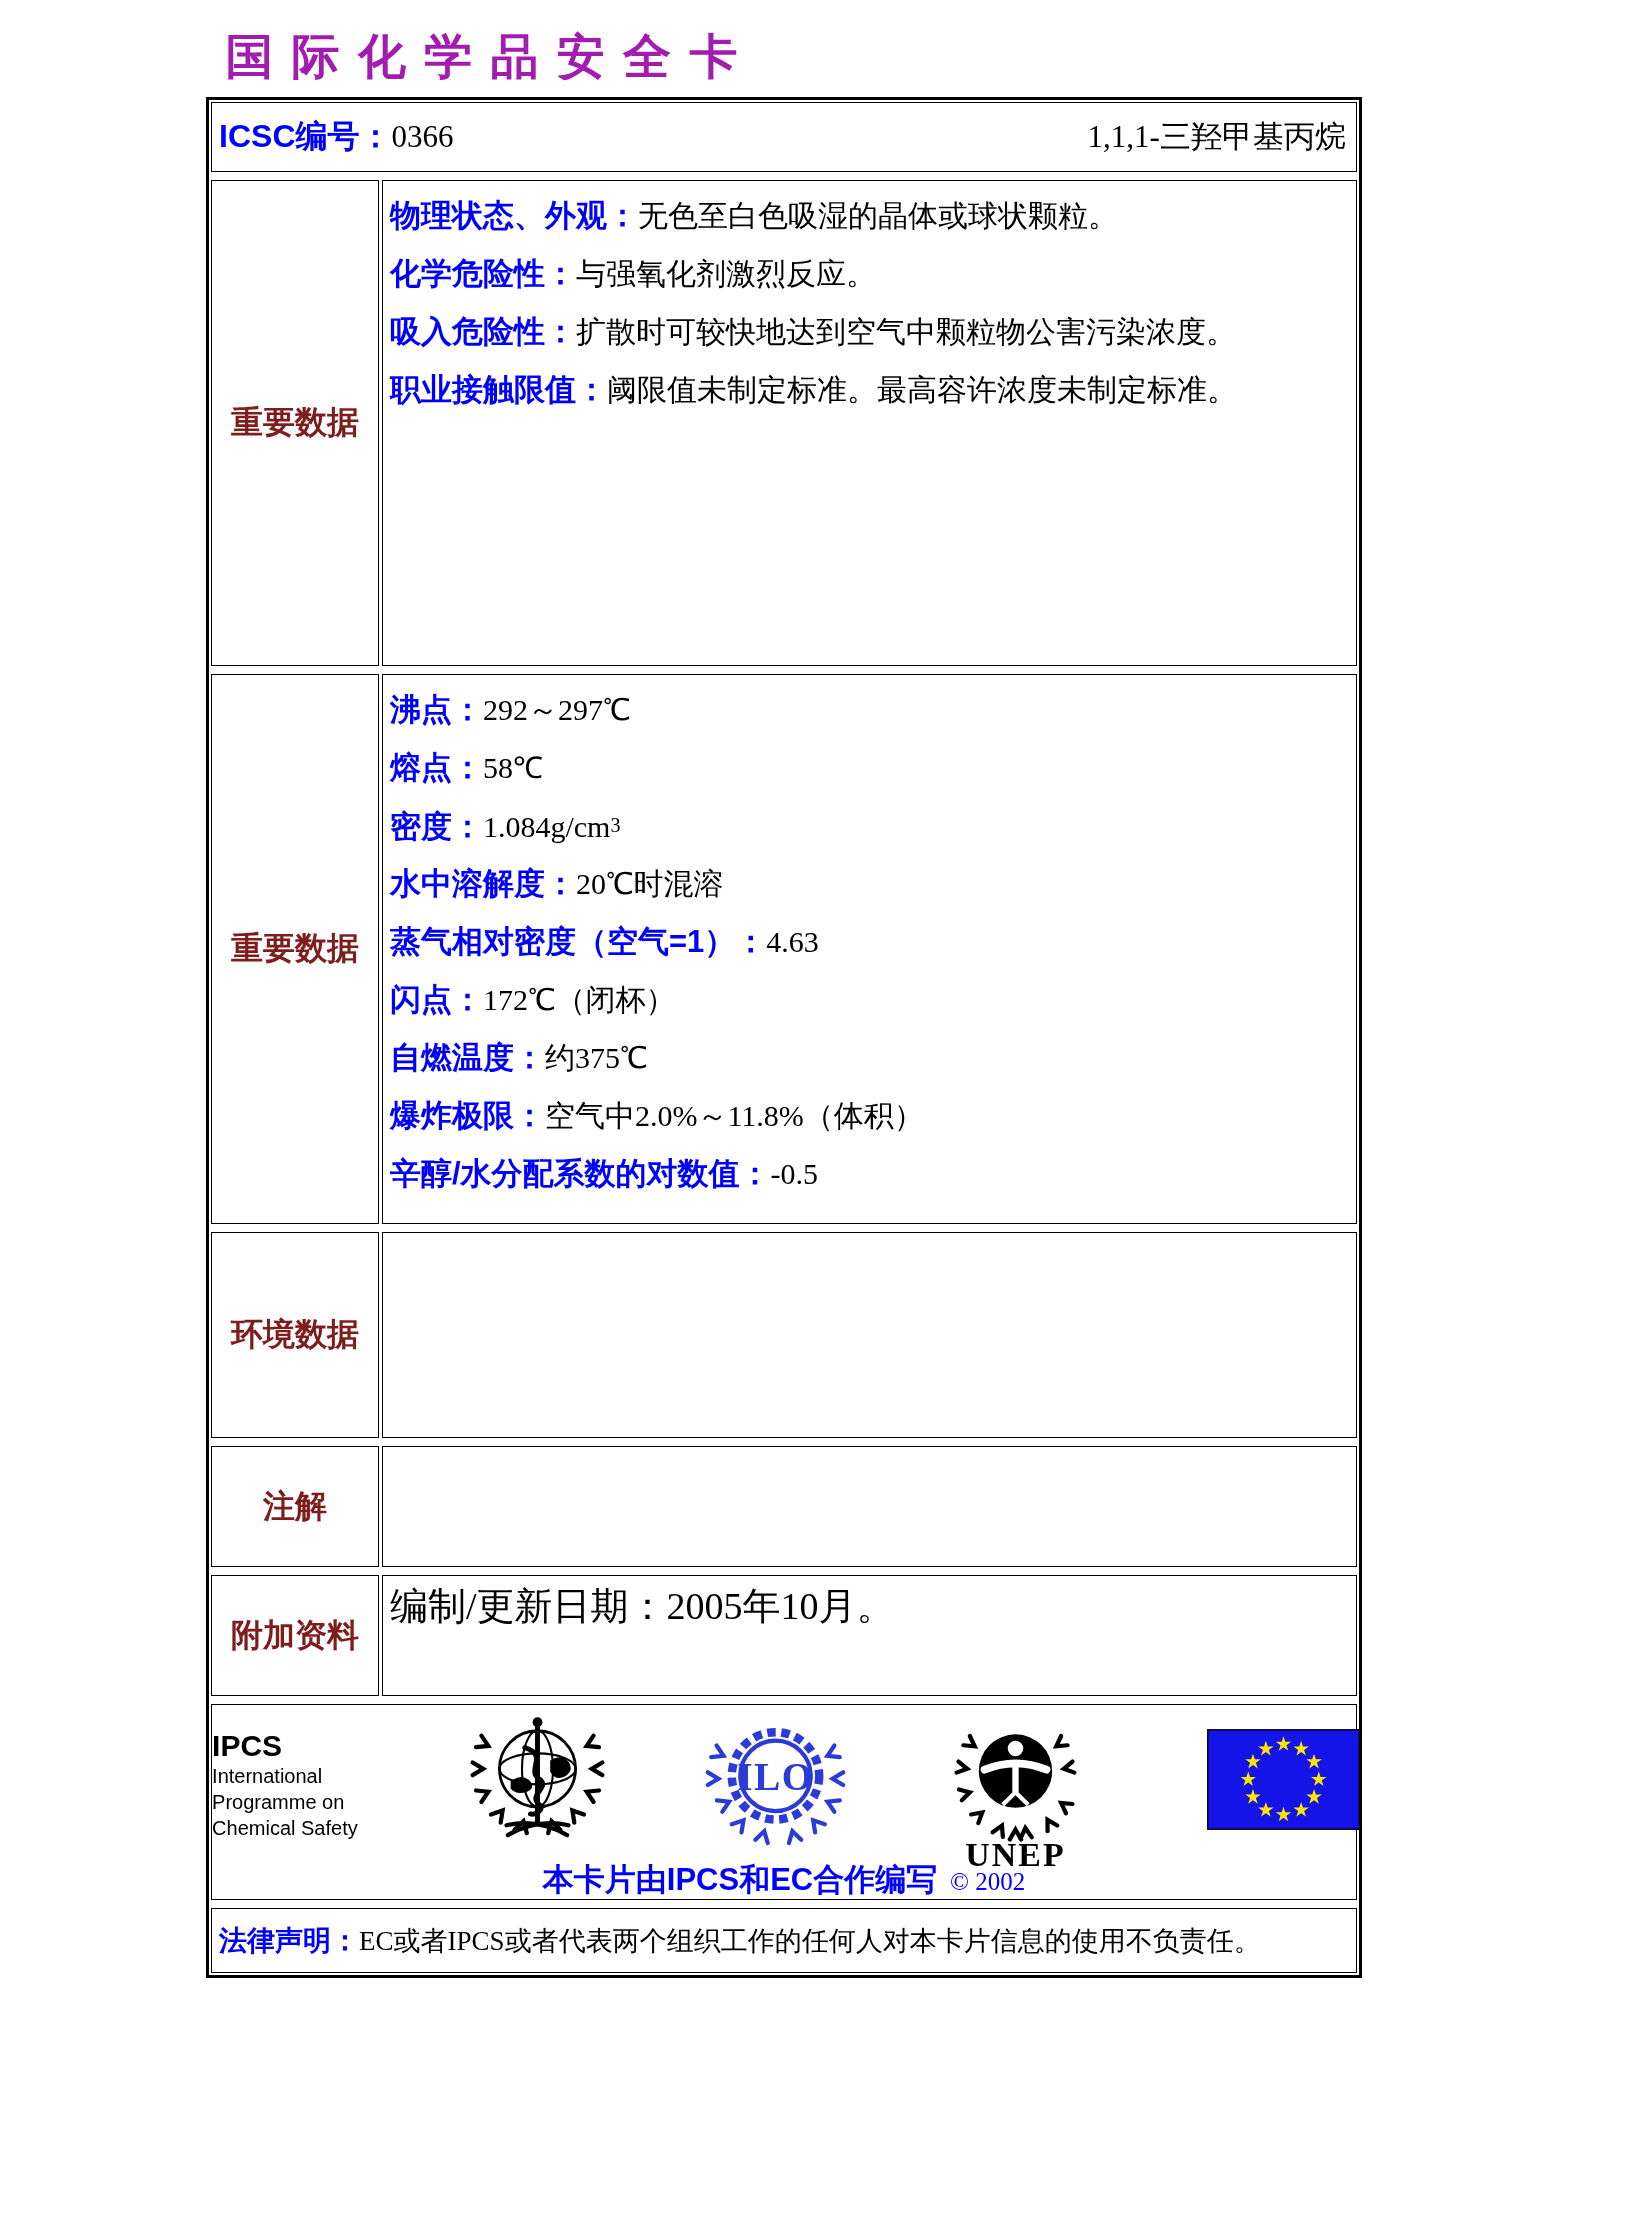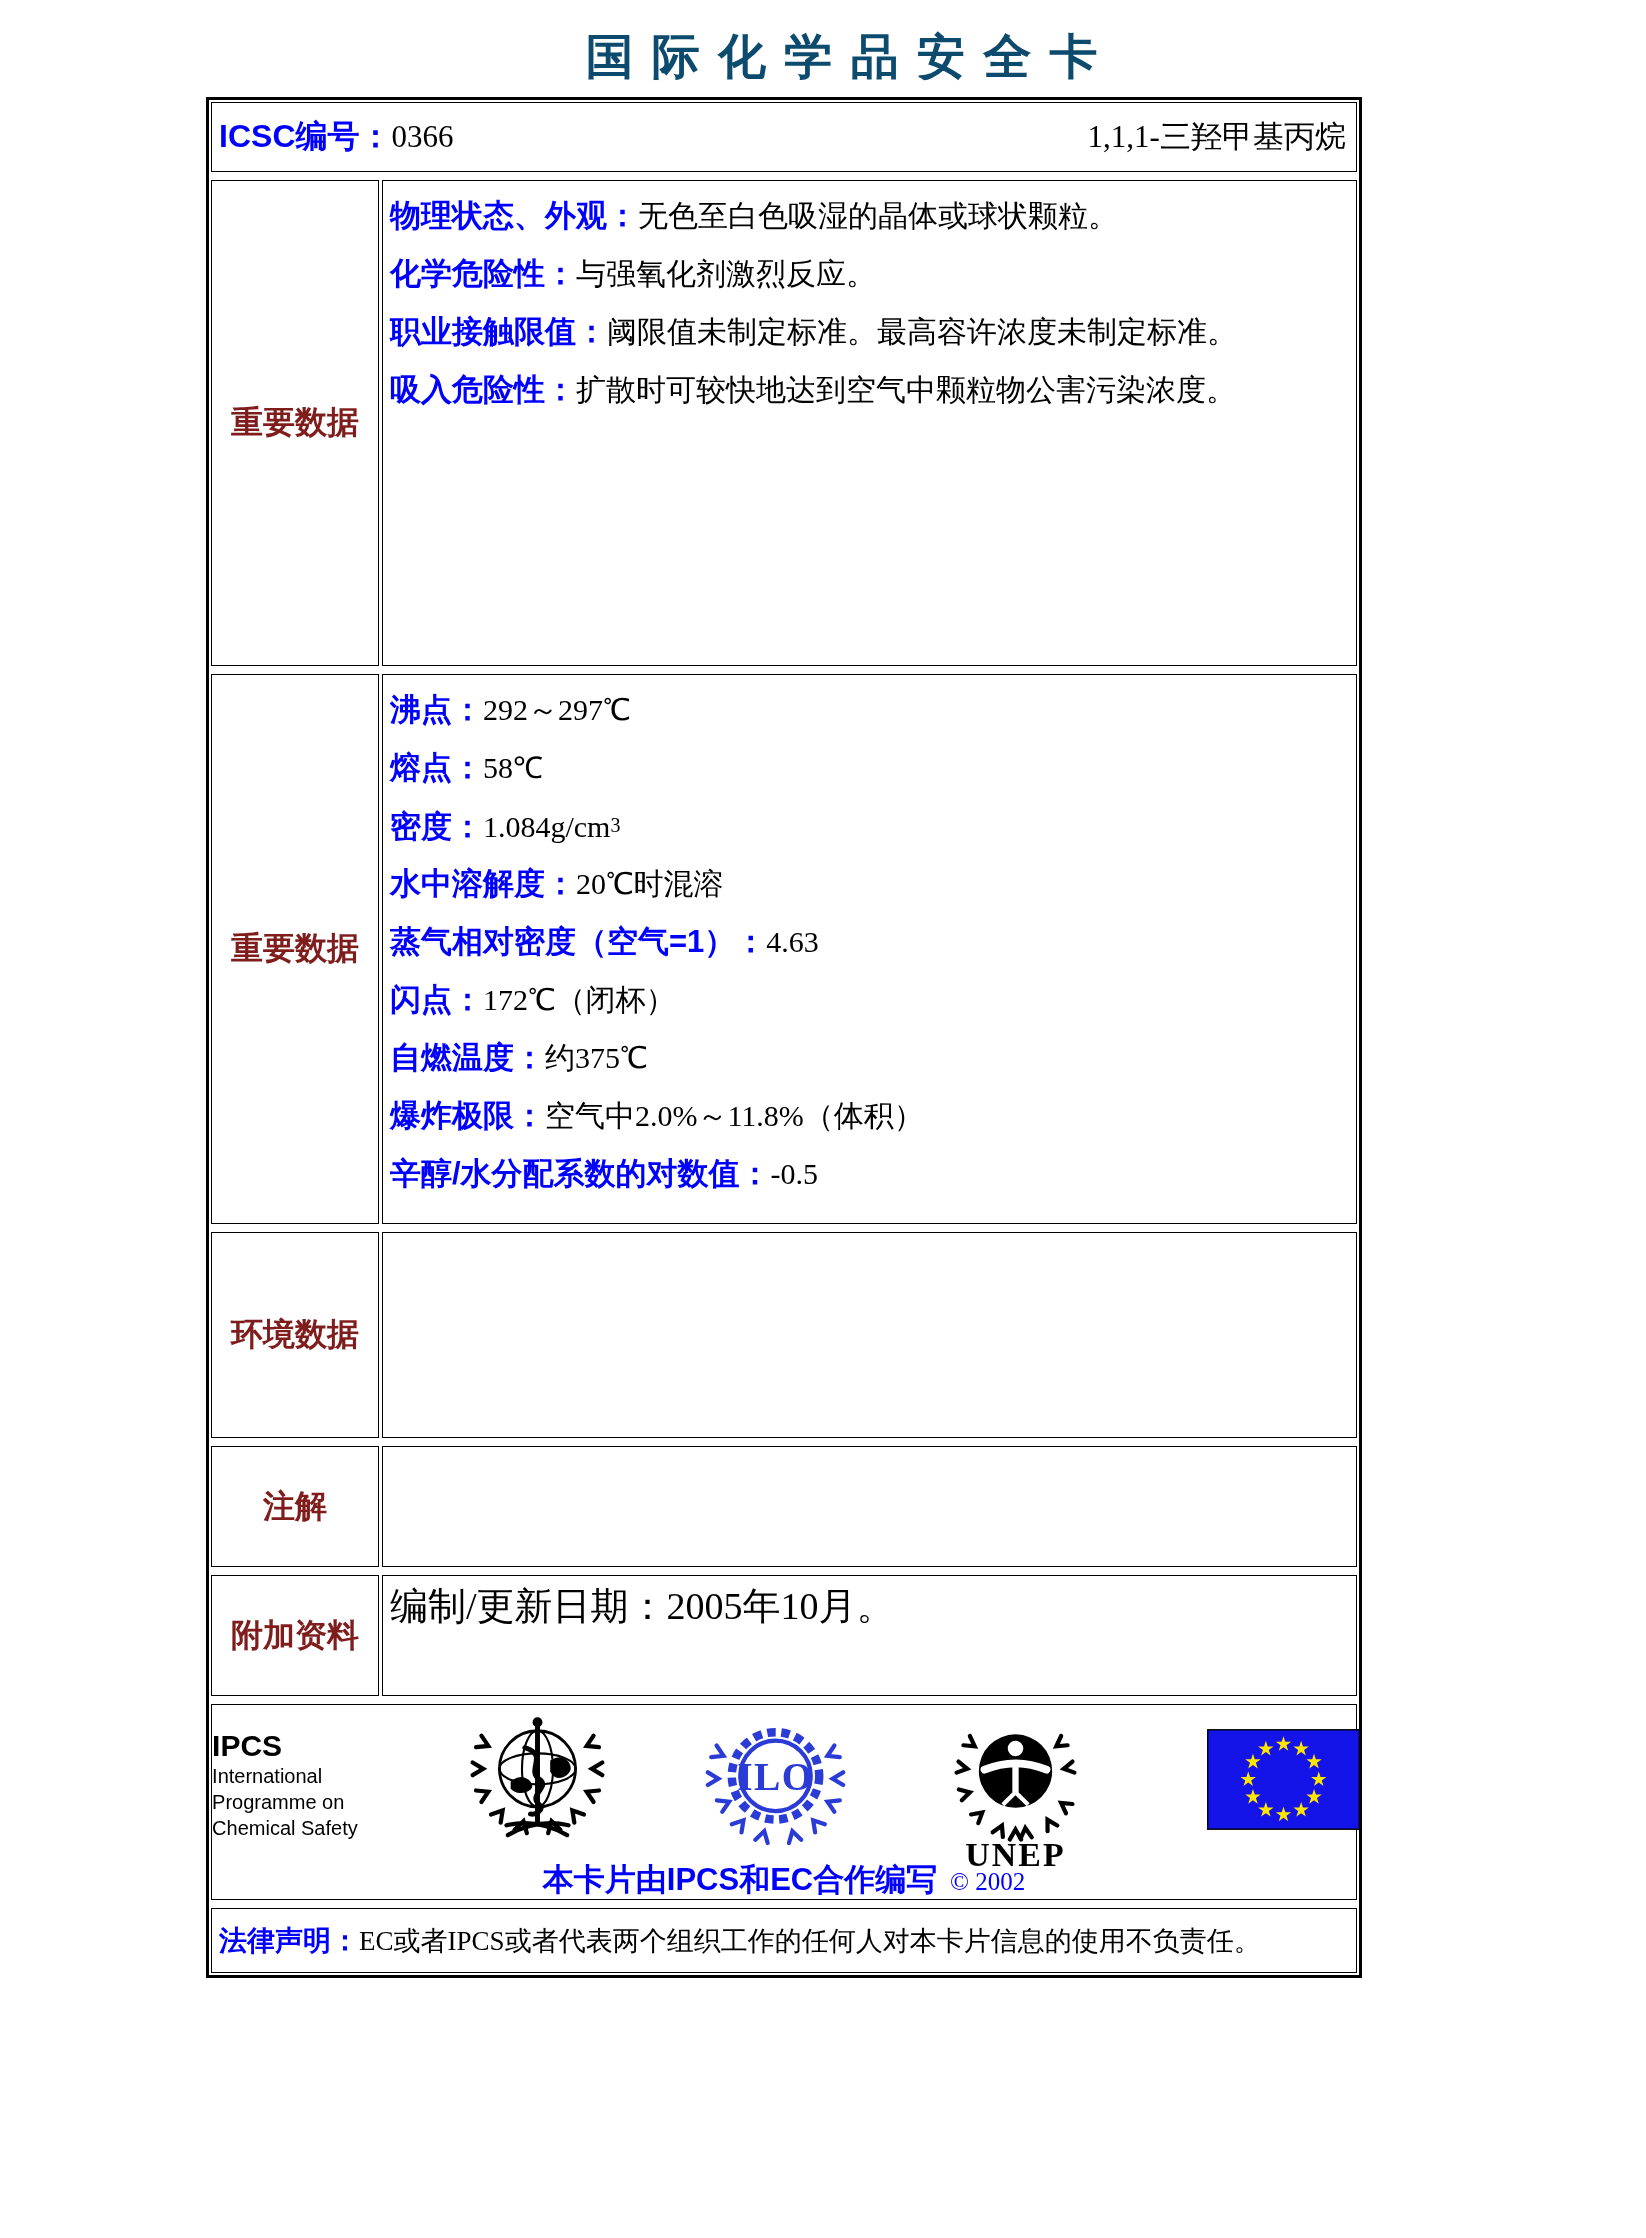--- a/index.html
+++ b/index.html
@@ -2,21 +2,21 @@
 <html style="font-size:11.3px"><head>
 <meta charset="utf-8">
 <style>
   html,body{margin:0;padding:0;}
   body{
     width:1647px;height:2239px;background:#ffffff;position:relative;
     font-family:"Liberation Serif", serif;color:#000;
   }
   .page-title{
     position:absolute;left:207px;top:25px;width:1269px;
-    text-align:center;color:#0c4a6e;font-weight:bold;
+    text-align:left;color:#a21caf;font-weight:bold;
     font-size:48px;letter-spacing:18.3px;text-indent:18.3px;
     font-family:"Liberation Sans", sans-serif;
   }
   .card{
     position:absolute;left:206px;top:97px;width:1156px;
     box-sizing:border-box;border:3.5px solid #000;background:#fff;
     padding:2.1px;display:flex;flex-direction:column;gap:8px;
   }
   .row{display:flex;gap:2.8px;}
   .cell{box-sizing:border-box;border:1.4px solid #000;background:#fff;}
@@ -84,22 +84,22 @@
       </span>
       <span class="name">1,1,1-三羟甲基丙烷</span>
     </div>
   </div>
 
   <div class="row r2">
     <div class="cell labelcell">重要数据</div>
     <div class="cell contentcell">
       <div class="line"><span class="k">物理状态、外观：</span><span class="v">无色至白色吸湿的晶体或球状颗粒。</span></div>
       <div class="line"><span class="k">化学危险性：</span><span class="v">与强氧化剂激烈反应。</span></div>
+      <div class="line"><span class="k">吸入危险性：</span><span class="v">扩散时可较快地达到空气中颗粒物公害污染浓度。</span></div>
       <div class="line"><span class="k">职业接触限值：</span><span class="v">阈限值未制定标准。最高容许浓度未制定标准。</span></div>
-      <div class="line"><span class="k">吸入危险性：</span><span class="v">扩散时可较快地达到空气中颗粒物公害污染浓度。</span></div>
     </div>
   </div>
 
   <div class="row r3">
     <div class="cell labelcell">重要数据</div>
     <div class="cell contentcell">
       <div class="line"><span class="k">沸点：</span><span class="v">292～297℃</span></div>
       <div class="line"><span class="k">熔点：</span><span class="v">58℃</span></div>
       <div class="line"><span class="k">密度：</span><span class="v">1.084g/cm</span><sup class="v sup">3</sup></div>
       <div class="line"><span class="k">水中溶解度：</span><span class="v">20℃时混溶</span></div>

